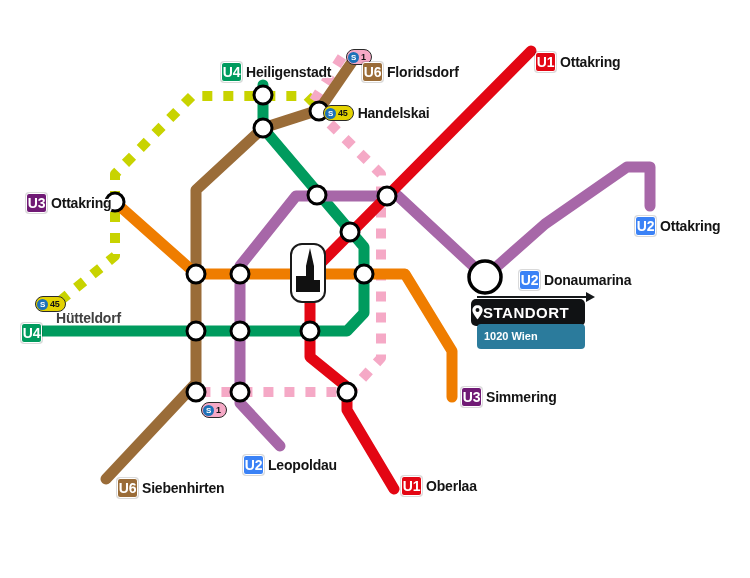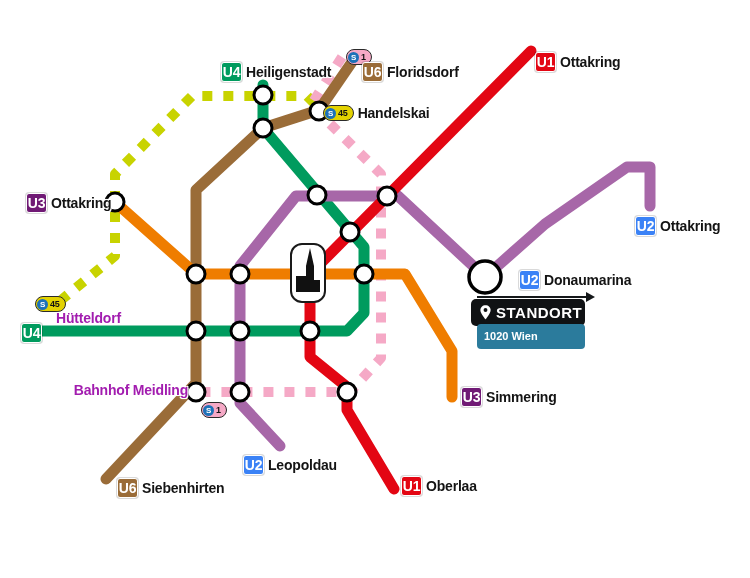--- a/index.html
+++ b/index.html
@@ -3,39 +3,39 @@
 <meta charset="utf-8">
 <style>
   html,body{margin:0;padding:0;background:#fff;}
   .stage{position:relative;width:750px;height:578px;background:#ffffff;overflow:hidden;
          font-family:"Liberation Sans",sans-serif;}
   .stage svg.net{position:absolute;left:0;top:0;}
   
   .lbl{position:absolute;display:flex;align-items:center;gap:4px;white-space:nowrap;
        font-weight:bold;font-size:14px;letter-spacing:-.2px;color:#141414;
        text-shadow:-1px -1px 0 #fff,1px -1px 0 #fff,-1px 1px 0 #fff,1px 1px 0 #fff,0 0 3px #fff;}
-  .plain{position:absolute;font-weight:bold;font-size:14px;letter-spacing:-.2px;color:#a21caf;
+  .plain{position:absolute;font-weight:bold;font-size:14px;letter-spacing:-.2px;color:#404040;
        text-shadow:-1px -1px 0 #fff,1px -1px 0 #fff,-1px 1px 0 #fff,1px 1px 0 #fff,0 0 3px #fff;}
   .ub{width:19px;height:18px;border-radius:3px;color:#fff;font-size:14px;font-weight:bold;
       display:flex;align-items:center;justify-content:center;flex:0 0 auto;
       border:1.5px solid #fff;box-shadow:0 0 0 1px rgba(0,0,0,.15);text-shadow:none;}
   .u1{background:#E30613}.u2{background:#3b82f6}.u3{background:#701a75}
   .u4{background:#009B5E}.u6{background:#9A6C38}
   .sb{height:14px;border-radius:8px;display:flex;align-items:center;gap:2px;
       padding:0 5px 0 1px;border:1px solid #2a2a2a;font-size:9px;font-weight:bold;
       color:#111;flex:0 0 auto;text-shadow:none;}
   .s45bg{background:#E3D200}.s1bg{background:#F5A9C6}
   .sc{width:11px;height:11px;border-radius:50%;background:#1D71B8;color:#fff;font-size:8px;
       font-weight:bold;display:flex;align-items:center;justify-content:center;}
   
   .leader{position:absolute;left:477px;top:296px;width:110px;height:2px;background:#15181a;}
   .leader-arrow{position:absolute;left:586px;top:292px;width:0;height:0;
       border-left:9px solid #15181a;border-top:5px solid transparent;border-bottom:5px solid transparent;}
   .co-head{position:absolute;left:471px;top:299px;width:114px;height:27px;background:#101214;
-      border-radius:5px;display:flex;align-items:center;gap:5px;padding-left:9px;box-sizing:border-box;
+      border-radius:5px;display:flex;align-items:center;padding-left:1px;box-sizing:border-box;
       color:#fff;font-size:15px;font-weight:bold;letter-spacing:.5px;}
   .co-body{position:absolute;left:477px;top:324px;width:108px;background:#2B7B9C;border-radius:4px;
       padding:5px 7px;box-sizing:border-box;color:#fff;font-size:11px;font-weight:bold;line-height:1.4;}
 </style>
 </head>
 <body>
 
 <div class="stage">
 
   <svg class="net" width="750" height="578" viewBox="0 0 750 578">
@@ -135,21 +135,20 @@
   <div class="lbl" style="left:519px;top:270px">
     <span class="ub u2">U2</span>
     <span>Donaumarina</span>
   </div>
 
   <div class="lbl" style="left:461px;top:387px">
     <span class="ub u3">U3</span>
     <span>Simmering</span>
   </div>
 
-  <div class="plain" style="left:8px;top:382px;width:180px;text-align:right">Bahnhof Meidling</div>
 
   <div class="lbl" style="left:201px;top:402px">
     <span class="sb s1bg">
       <span class="sc">S</span>
       <span>1</span>
     </span>
   </div>
 
   <div class="lbl" style="left:243px;top:455px">
     <span class="ub u2">U2</span>

